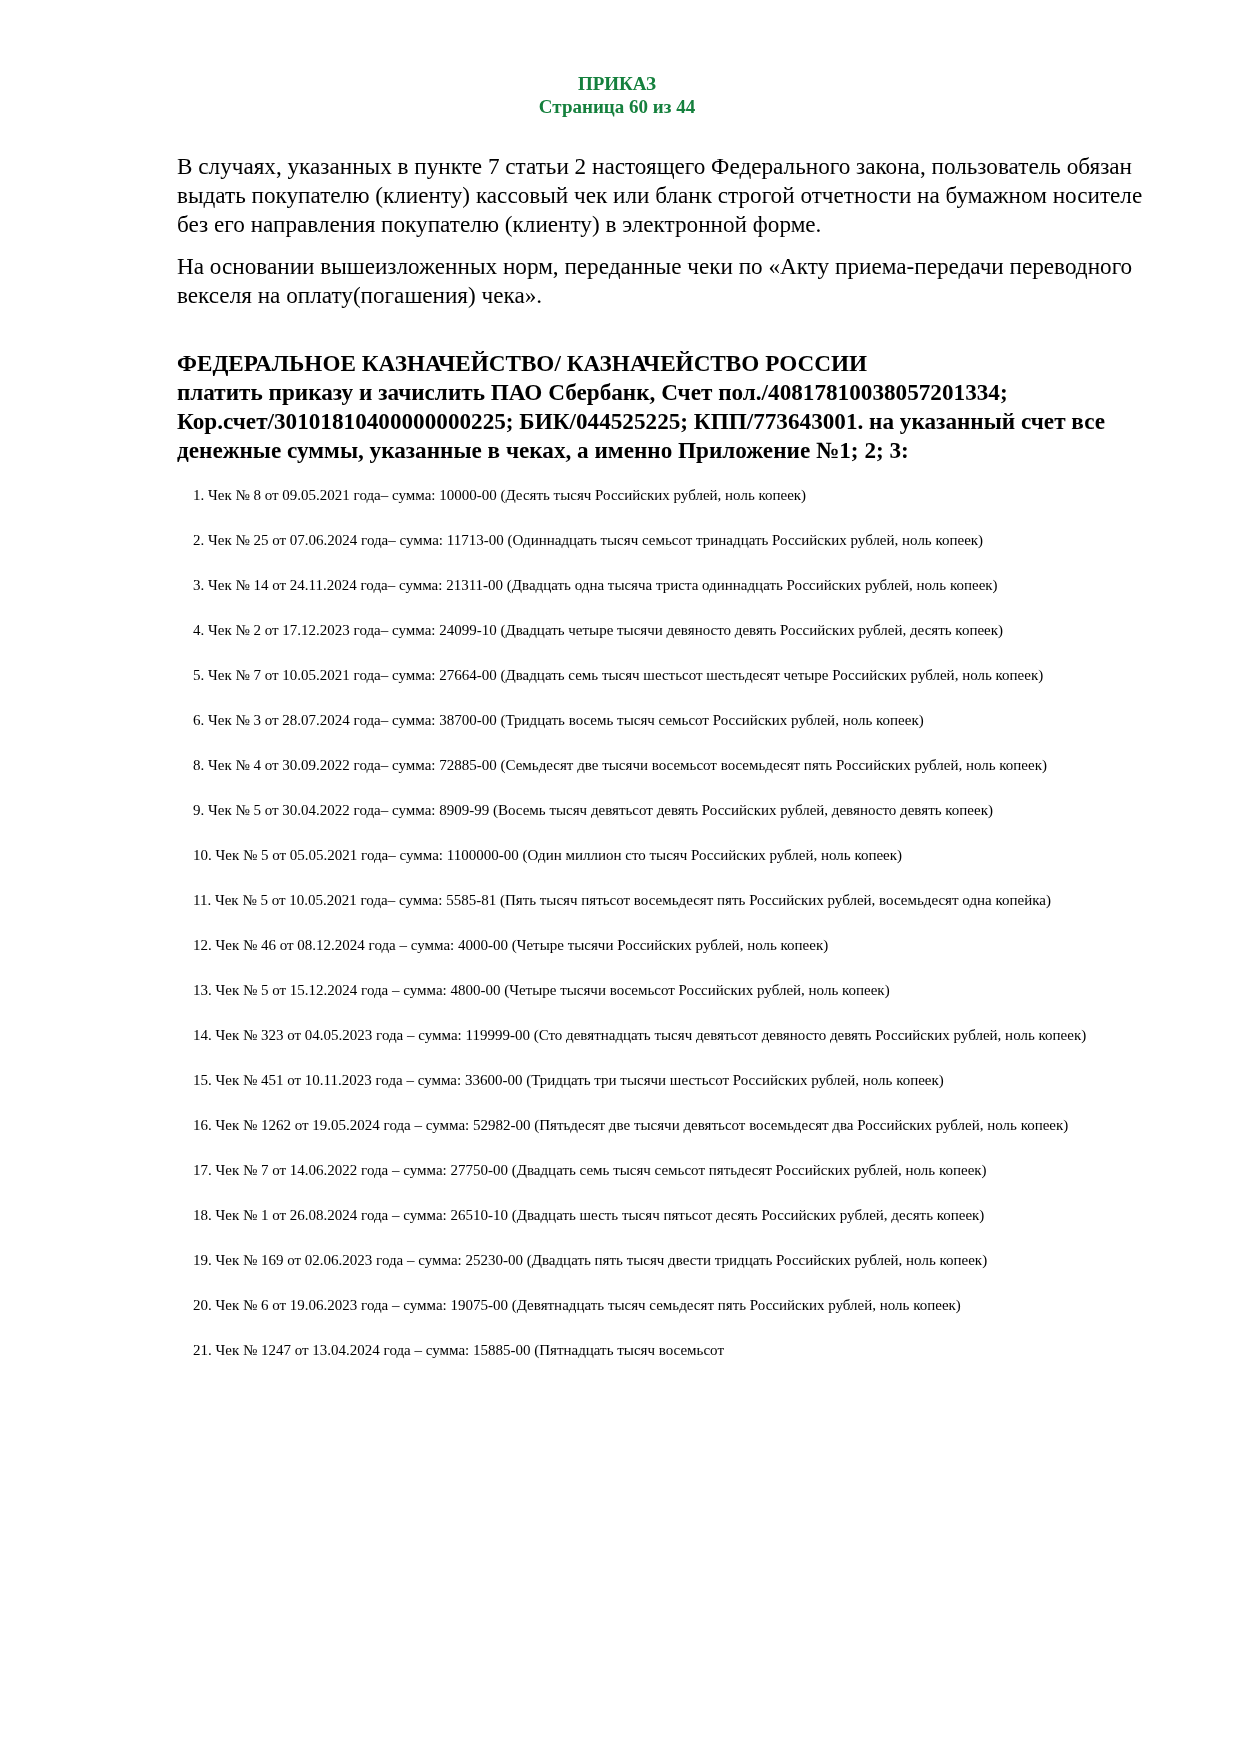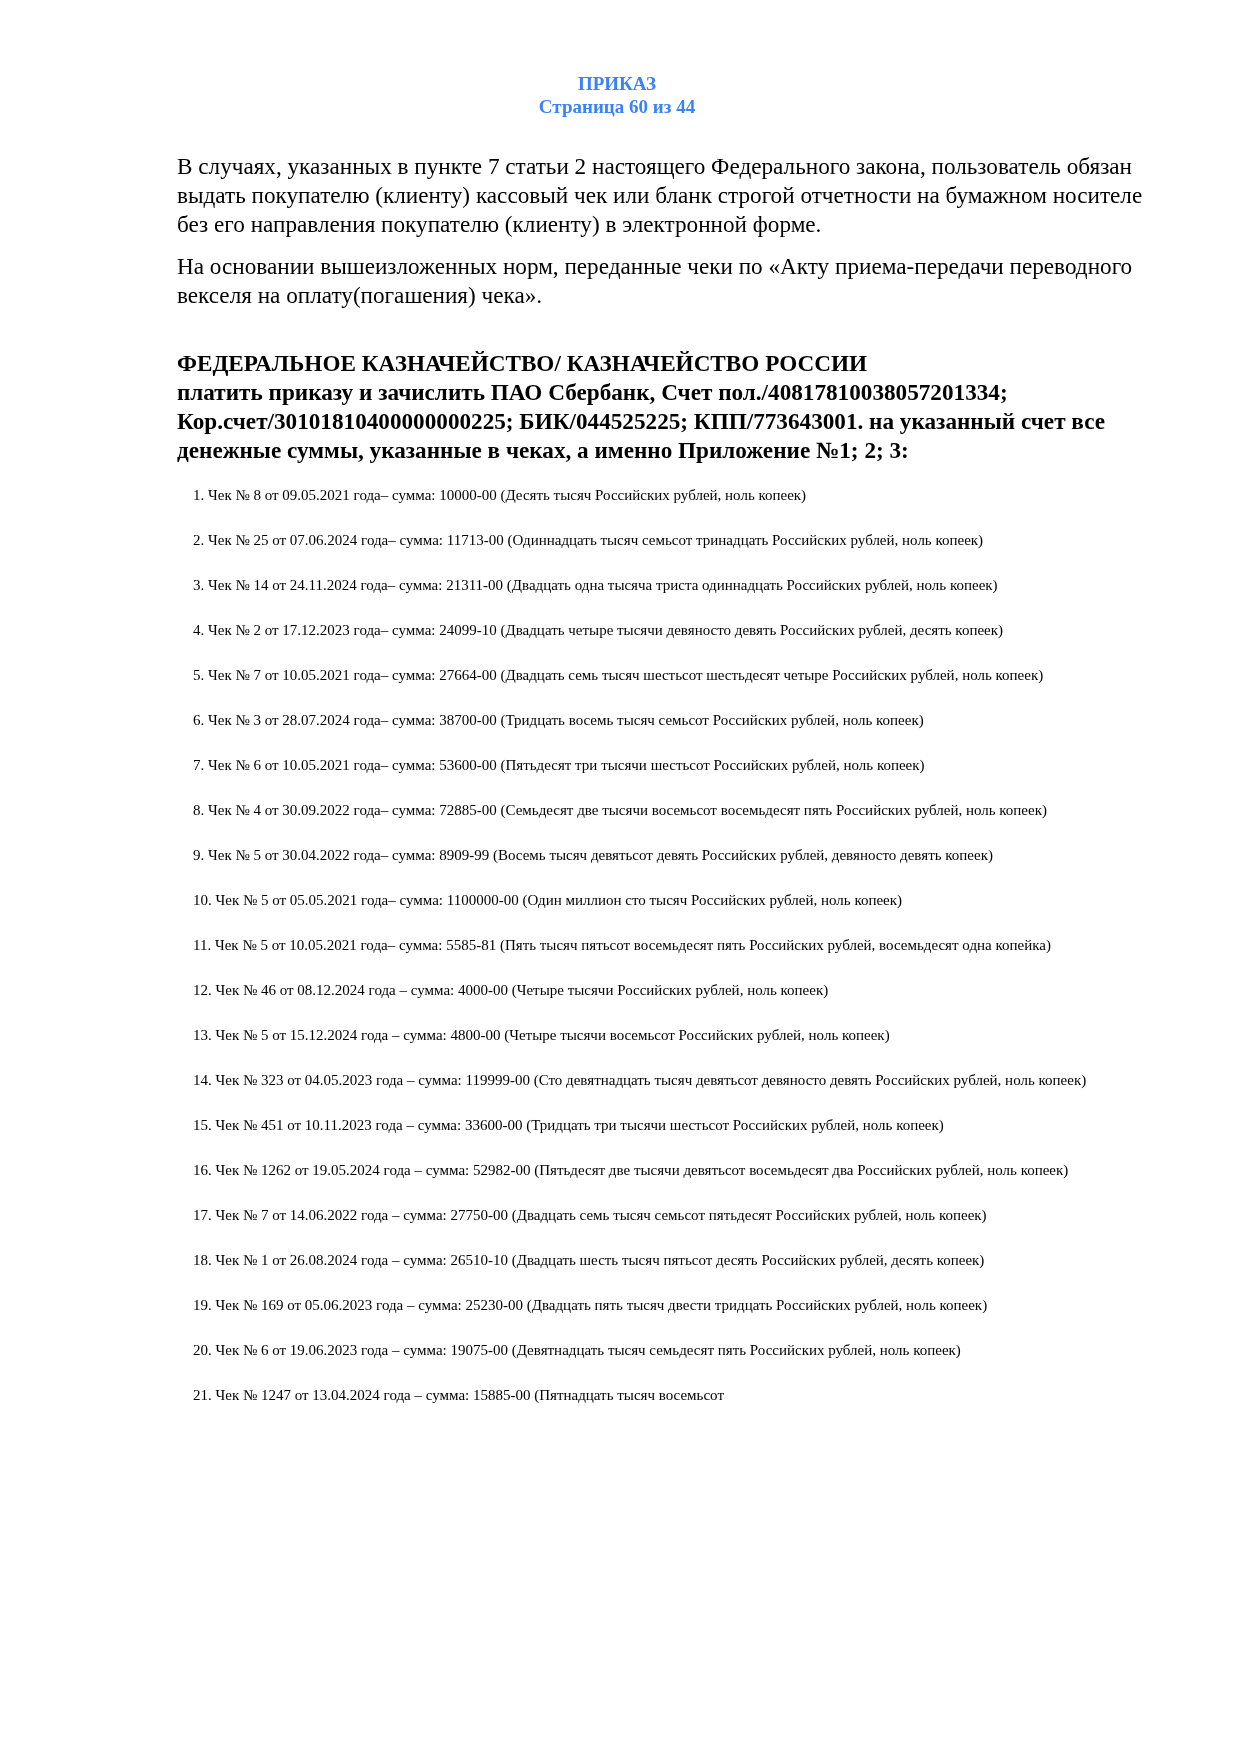--- a/index.html
+++ b/index.html
@@ -16,21 +16,21 @@
       color: #000000;
     }
     .page {
       position: absolute;
       left: 177px;
       top: 72px;
       width: 980px;
     }
     .header {
       text-align: center;
-      color: #3b82f6;
+      color: #15803d;
       font-weight: bold;
       font-size: 19px;
       line-height: 23px;
       margin-left: 0;
       width: 880px;
     }
     .header .title {
       display: block;
     }
     .para {
@@ -82,29 +82,28 @@
     <span>платить приказу и зачислить ПАО Сбербанк, Счет пол./40817810038057201334; Кор.счет/30101810400000000225; БИК/044525225; КПП/773643001. на указанный счет все денежные суммы, указанные в чеках, а именно Приложение №1; 2; 3:</span>
   </div>
 
   <ol class="checks">
     <li>1. Чек № 8 от 09.05.2021 года– сумма: 10000-00 (Десять тысяч Российских рублей, ноль копеек)</li>
     <li>2. Чек № 25 от 07.06.2024 года– сумма: 11713-00 (Одиннадцать тысяч семьсот тринадцать Российских рублей, ноль копеек)</li>
     <li>3. Чек № 14 от 24.11.2024 года– сумма: 21311-00 (Двадцать одна тысяча триста одиннадцать Российских рублей, ноль копеек)</li>
     <li>4. Чек № 2 от 17.12.2023 года– сумма: 24099-10 (Двадцать четыре тысячи девяносто девять Российских рублей, десять копеек)</li>
     <li>5. Чек № 7 от 10.05.2021 года– сумма: 27664-00 (Двадцать семь тысяч шестьсот шестьдесят четыре Российских рублей, ноль копеек)</li>
     <li>6. Чек № 3 от 28.07.2024 года– сумма: 38700-00 (Тридцать восемь тысяч семьсот Российских рублей, ноль копеек)</li>
-    <li>7. Чек № 6 от 10.05.2021 года– сумма: 53600-00 (Пятьдесят три тысячи шестьсот Российских рублей, ноль копеек)</li>
     <li>8. Чек № 4 от 30.09.2022 года– сумма: 72885-00 (Семьдесят две тысячи восемьсот восемьдесят пять Российских рублей, ноль копеек)</li>
     <li>9. Чек № 5 от 30.04.2022 года– сумма: 8909-99 (Восемь тысяч девятьсот девять Российских рублей, девяносто девять копеек)</li>
     <li>10. Чек № 5 от 05.05.2021 года– сумма: 1100000-00 (Один миллион сто тысяч Российских рублей, ноль копеек)</li>
     <li>11. Чек № 5 от 10.05.2021 года– сумма: 5585-81 (Пять тысяч пятьсот восемьдесят пять Российских рублей, восемьдесят одна копейка)</li>
     <li>12. Чек № 46 от 08.12.2024 года – сумма: 4000-00 (Четыре тысячи Российских рублей, ноль копеек)</li>
     <li>13. Чек № 5 от 15.12.2024 года – сумма: 4800-00 (Четыре тысячи восемьсот Российских рублей, ноль копеек)</li>
     <li>14. Чек № 323 от 04.05.2023 года – сумма: 119999-00 (Сто девятнадцать тысяч девятьсот девяносто девять Российских рублей, ноль копеек)</li>
     <li>15. Чек № 451 от 10.11.2023 года – сумма: 33600-00 (Тридцать три тысячи шестьсот Российских рублей, ноль копеек)</li>
     <li>16. Чек № 1262 от 19.05.2024 года – сумма: 52982-00 (Пятьдесят две тысячи девятьсот восемьдесят два Российских рублей, ноль копеек)</li>
     <li>17. Чек № 7 от 14.06.2022 года – сумма: 27750-00 (Двадцать семь тысяч семьсот пятьдесят Российских рублей, ноль копеек)</li>
     <li>18. Чек № 1 от 26.08.2024 года – сумма: 26510-10 (Двадцать шесть тысяч пятьсот десять Российских рублей, десять копеек)</li>
-    <li>19. Чек № 169  от 05.06.2023 года – сумма: 25230-00 (Двадцать пять тысяч двести тридцать Российских рублей, ноль копеек)</li>
+    <li>19. Чек № 169  от 02.06.2023 года – сумма: 25230-00 (Двадцать пять тысяч двести тридцать Российских рублей, ноль копеек)</li>
     <li>20. Чек № 6  от 19.06.2023 года – сумма: 19075-00 (Девятнадцать тысяч семьдесят пять Российских рублей, ноль копеек)</li>
     <li>21. Чек № 1247 от 13.04.2024 года – сумма: 15885-00 (Пятнадцать тысяч восемьсот</li>
   </ol>
 </div>
 
 </body></html>

